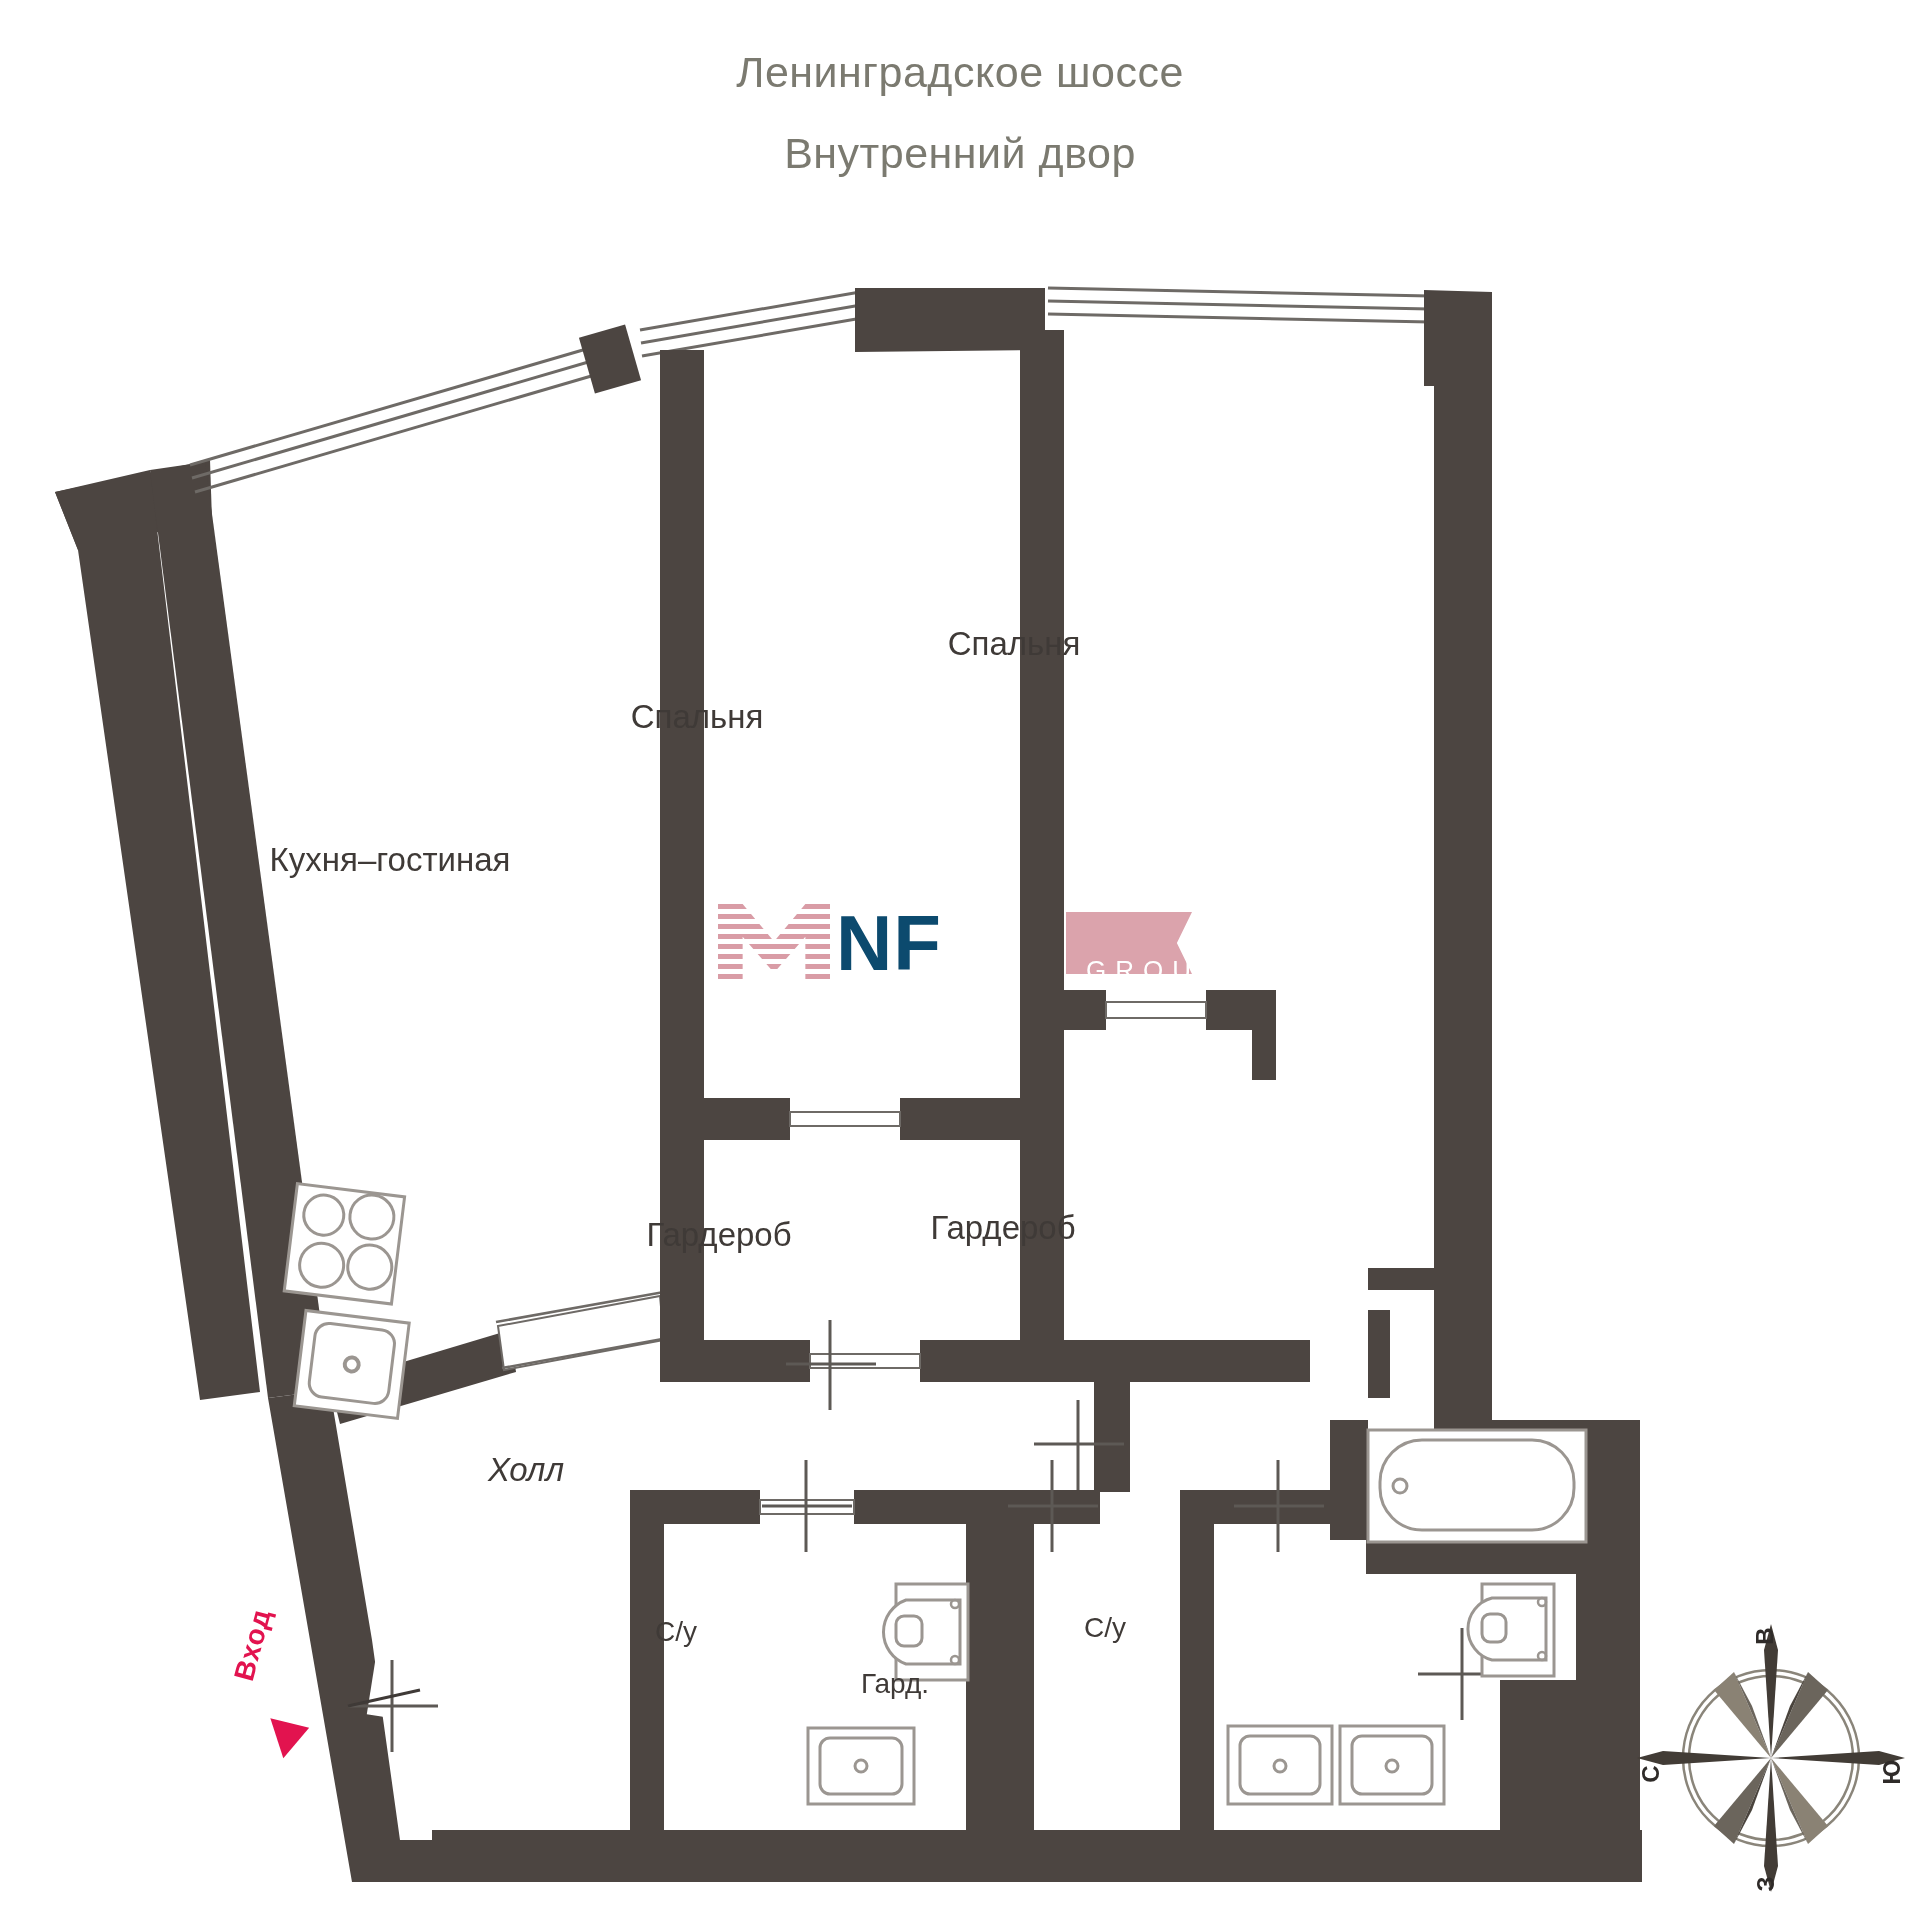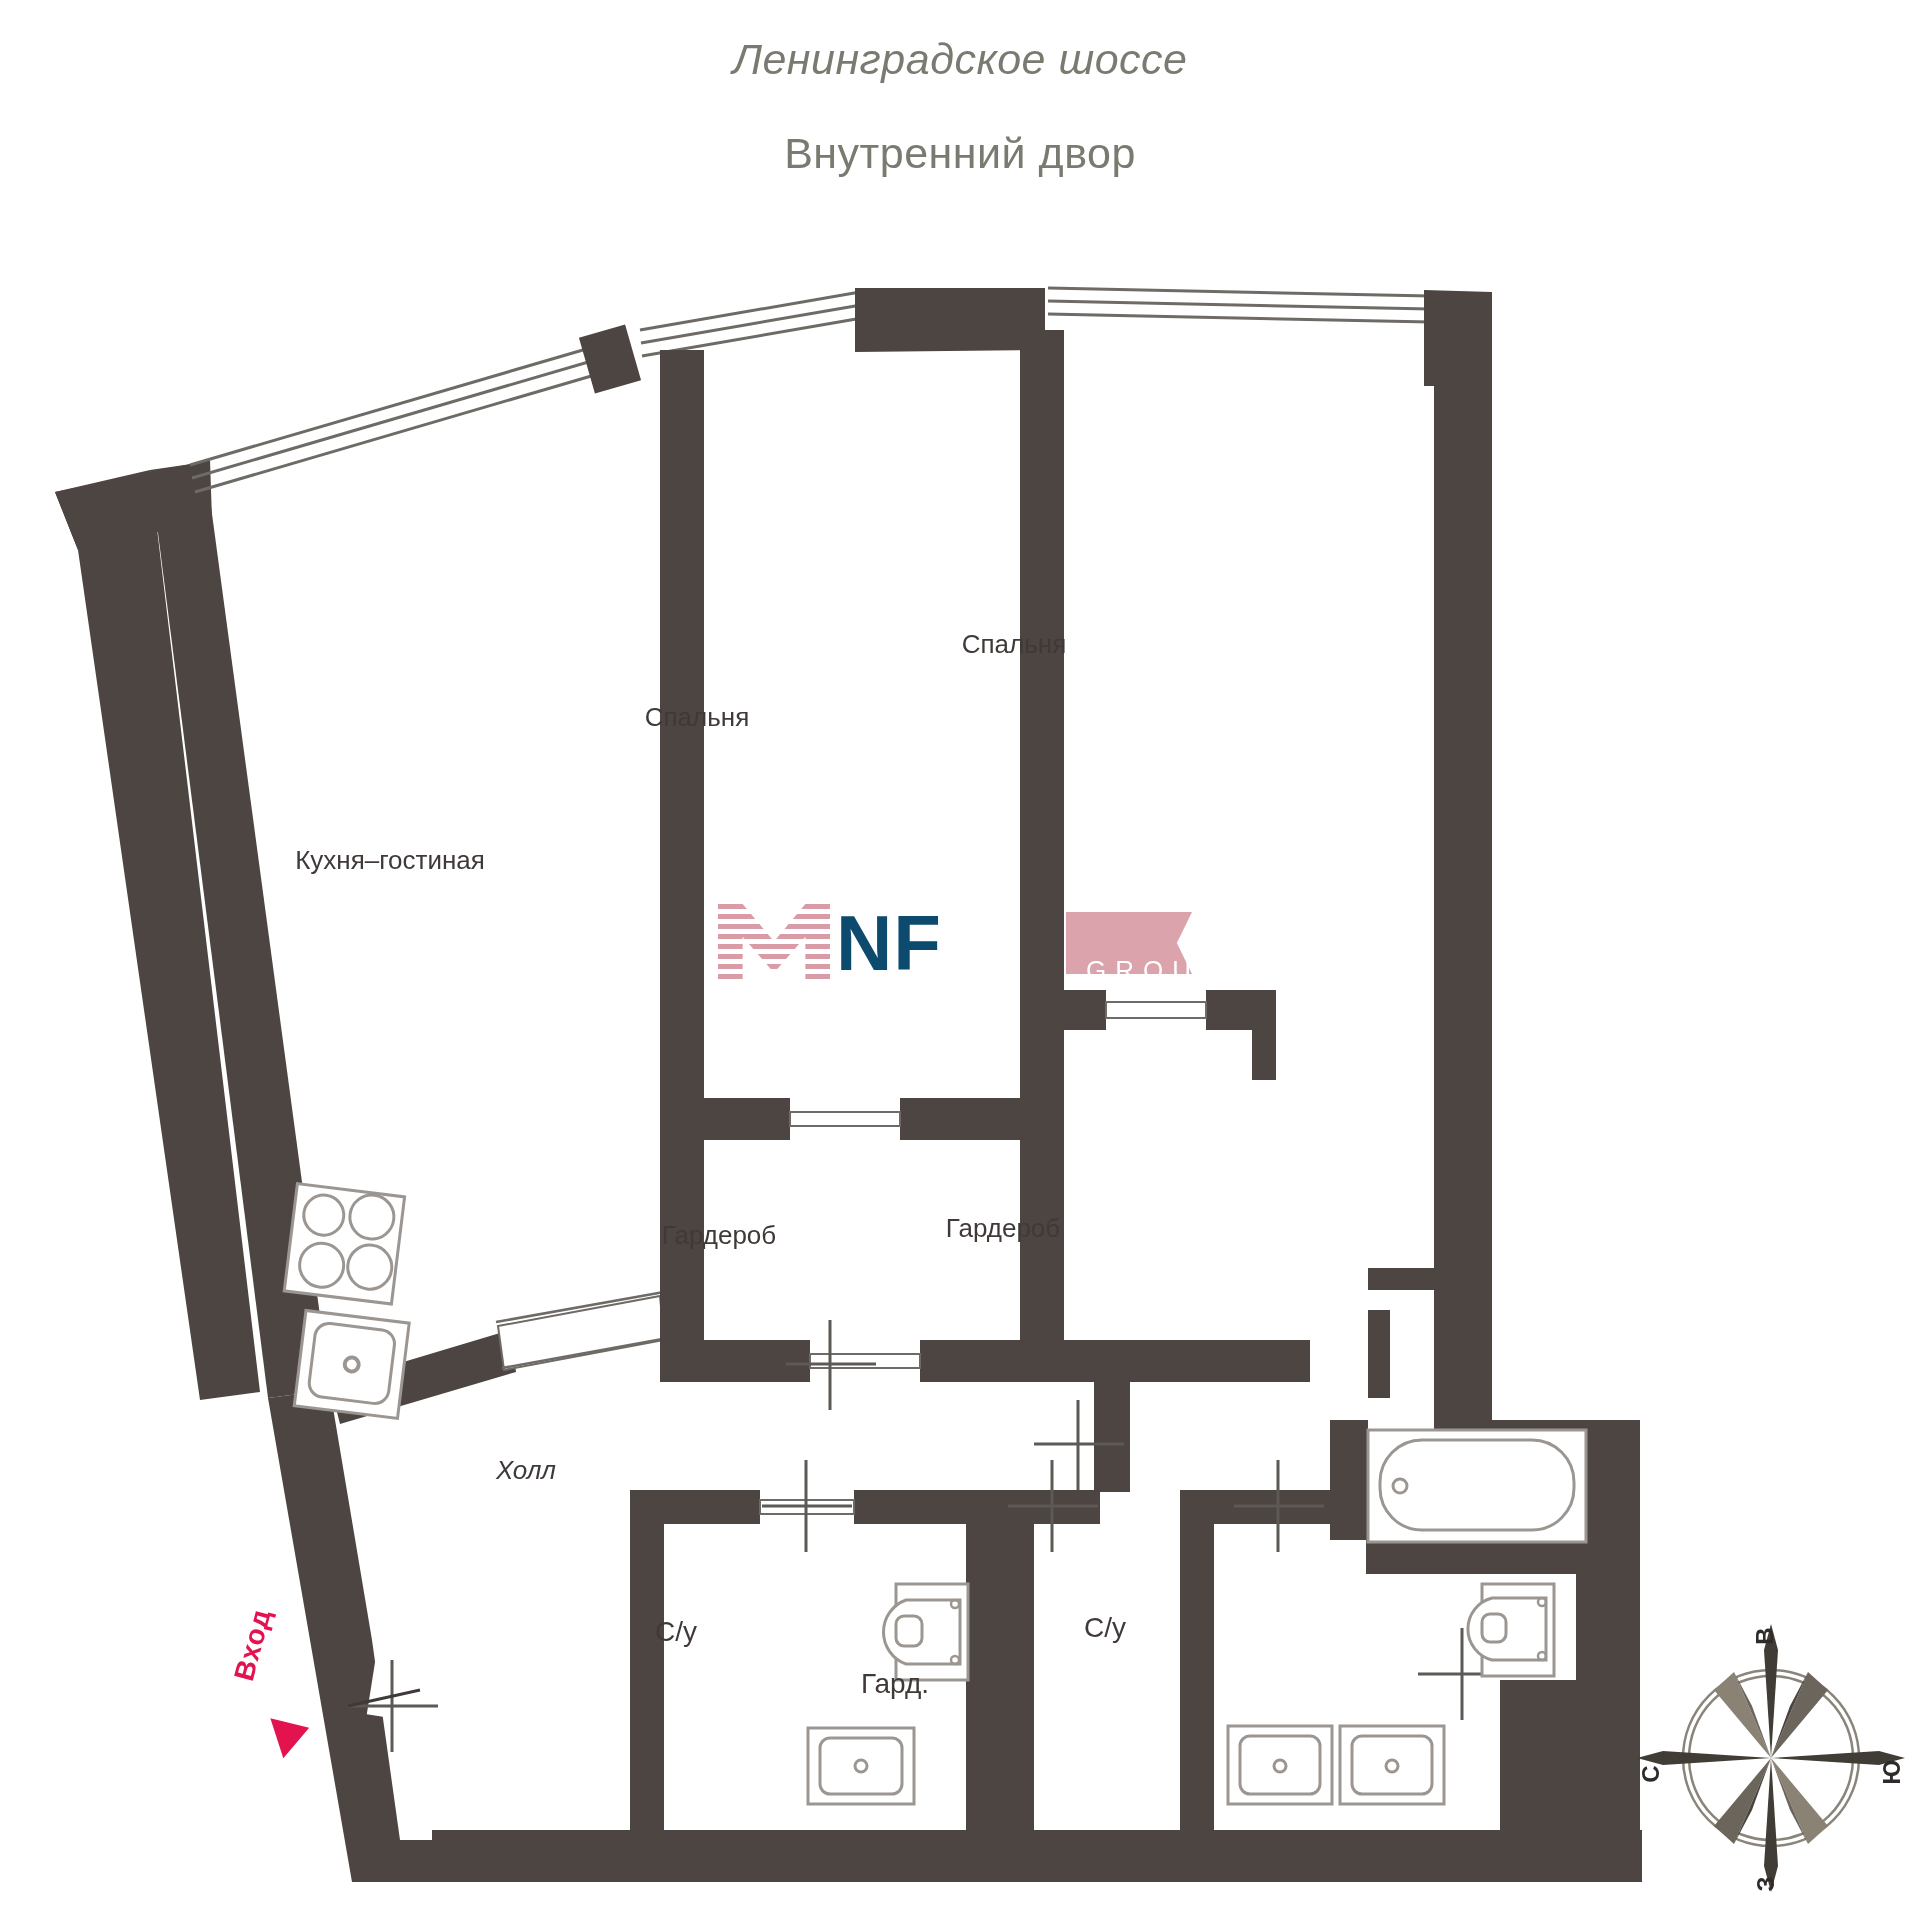--- a/index.html
+++ b/index.html
@@ -3,26 +3,26 @@
 <meta charset="utf-8">
 <style>
   html,body{margin:0;padding:0;background:#ffffff;}
   body{width:1920px;height:1930px;position:relative;overflow:hidden;
        font-family:"Liberation Sans","DejaVu Sans",sans-serif;}
 
   #stage{position:absolute;left:0;top:0;width:1920px;height:1930px;}
 
   .title{position:absolute;width:100%;text-align:center;color:#7b7a70;
          font-size:43px;letter-spacing:.5px;white-space:nowrap;}
-  #title-1{top:35px;font-style:italic;}
+  #title-1{top:48px;}
   #title-2{top:129px;}
 
   svg.plan{position:absolute;left:0;top:0;width:1920px;height:1930px;}
 
-  .roomlabel{position:absolute;color:#3f3a37;font-size:26px;white-space:nowrap;
+  .roomlabel{position:absolute;color:#3f3a37;font-size:33px;white-space:nowrap;
              transform:translate(-50%,-50%);}
   .roomlabel.small{font-size:28px;}
 
   
   #watermark{position:absolute;left:718px;top:896px;width:474px;height:90px;}
   #wm-m{position:absolute;left:0;top:8px;width:112px;height:78px;
         background:repeating-linear-gradient(to bottom,#d99ca6 0px,#d99ca6 5px,#ffffff 5px,#ffffff 10px);
         -webkit-mask-image:linear-gradient(#000,#000);
         clip-path:polygon(0% 0%,22% 0%,50% 48%,78% 0%,100% 0%,100% 100%,78% 100%,78% 42%,50% 88%,22% 42%,22% 100%,0% 100%);}
   #wm-nf{position:absolute;left:118px;top:8px;color:#0c4a6e;font-size:78px;

